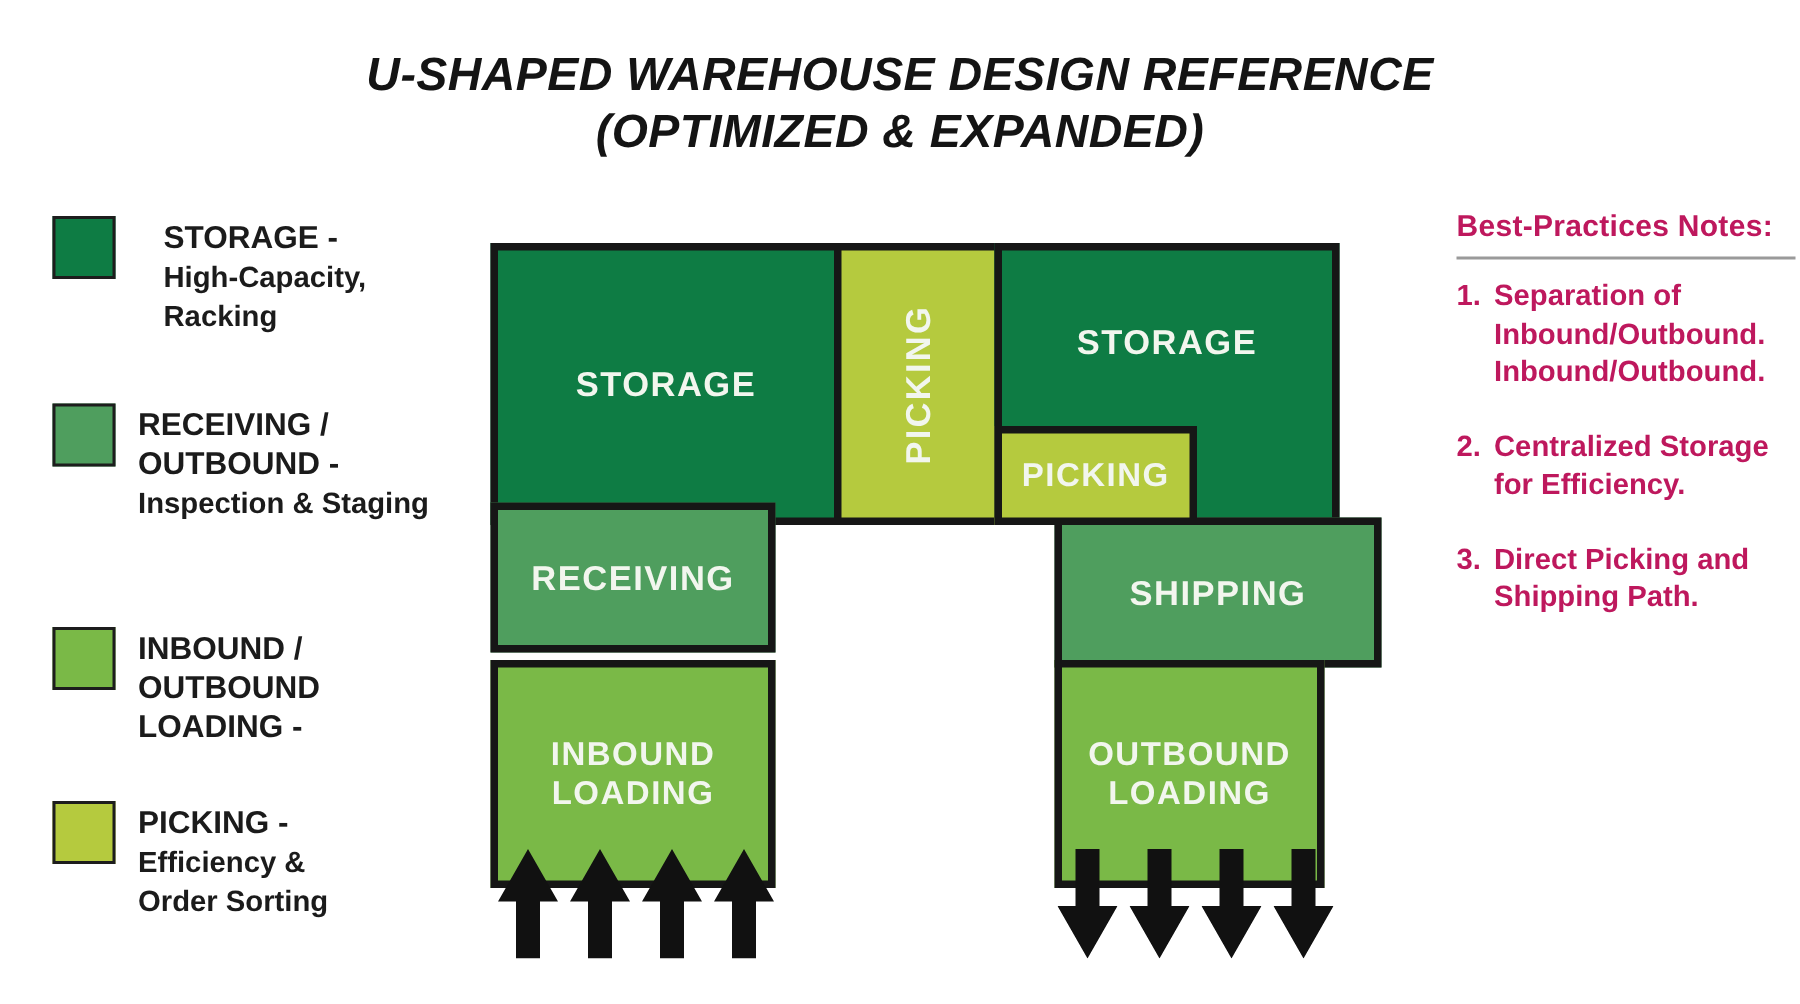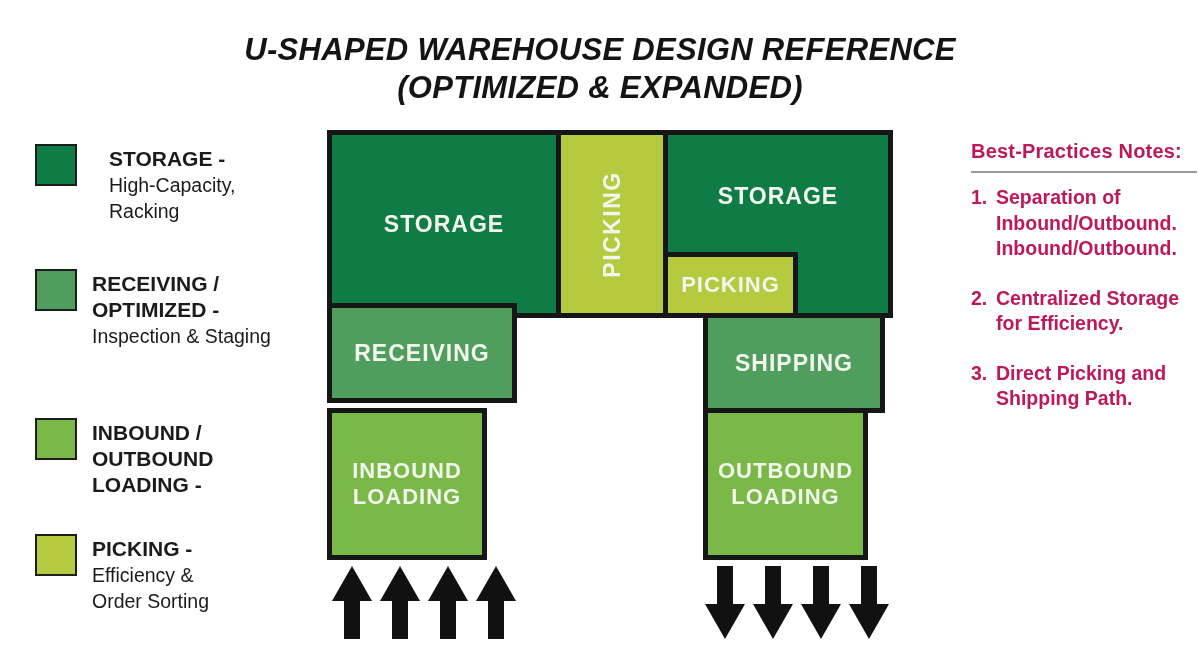--- a/index.html
+++ b/index.html
@@ -11,36 +11,36 @@
   .title{
     position:absolute;top:31px;left:0;width:100%;text-align:center;
     font-weight:800;font-size:31px;line-height:38px;color:#141414;letter-spacing:.3px;font-style:italic;
   }
   
   .legend-item{position:absolute;left:35px;display:flex;gap:15px;}
   .li-1{top:144px;gap:32px;} .li-2{top:269px;} .li-3{top:394px;margin-top:24px;} .li-4{top:534px;}
   .swatch{width:42px;height:42px;border:2px solid #1d1d1d;flex:none;box-sizing:border-box;}
   .legend-text{line-height:26px;padding-top:2px;}
   .legend-text .b{font-weight:800;font-size:21px;display:block;}
-  .legend-text .d{font-weight:400;font-size:19.5px;display:block;}
+  .legend-text .d{font-weight:700;font-size:19.5px;display:block;}
   
   .block{
     position:absolute;box-sizing:border-box;border:5px solid #161616;
     display:flex;align-items:center;justify-content:center;
-    color:#f2f6ee;font-weight:800;font-size:23px;letter-spacing:1px;text-align:center;
+    color:#f2f6ee;font-weight:800;font-size:23px;letter-spacing:1px;text-align:center;margin-top:32px;
   }
   .b-storage-left {left:327px;top:130px;width:234px;height:188px;}
   .b-picking-vert {left:556px;top:130px;width:112px;height:188px;}
   .b-picking-vert span{transform:rotate(-90deg);white-space:nowrap;letter-spacing:1.5px;}
   .b-storage-right{left:663px;top:130px;width:230px;height:188px;align-items:flex-start;padding-top:48px;}
   .b-picking-small{left:663px;top:252px;width:135px;height:66px;z-index:2;font-size:22px;}
   .b-receiving    {left:327px;top:303px;width:190px;height:100px;}
-  .b-inbound      {left:327px;top:408px;width:160px;height:152px;font-size:22px;}
-  .b-shipping     {left:703px;top:313px;width:182px;height:100px;}
-  .b-outbound     {left:703px;top:408px;width:165px;height:152px;font-size:22px;}
+  .b-inbound      {left:327px;top:408px;width:190px;height:152px;font-size:22px;}
+  .b-shipping     {left:703px;top:313px;width:218px;height:100px;}
+  .b-outbound     {left:703px;top:408px;width:180px;height:152px;font-size:22px;}
   .wrap-label{display:inline-block;max-width:150px;line-height:1.2;}
   
   .arrows{position:absolute;top:566px;width:184px;display:flex;justify-content:space-between;}
   .arrows-in {left:332px;}
   .arrows-out{left:705px;}
   
   .notes{position:absolute;left:971px;top:140px;width:240px;color:#be185d;}
   .notes-heading{font-size:20px;font-weight:800;letter-spacing:.2px;}
   .notes-rule{border:none;border-top:2px solid #9a9a9a;width:226px;margin:8px 0 0 0;}
   .note-item{display:flex;font-size:19.5px;font-weight:700;line-height:25.5px;}
@@ -64,21 +64,21 @@
       <span class="b">STORAGE -</span>
       <span class="d">High-Capacity,</span>
       <span class="d">Racking</span>
     </div>
   </div>
 
   <div class="legend-item li-2">
     <div class="swatch" style="background-color: rgb(79, 158, 94);"></div>
     <div class="legend-text">
       <span class="b">RECEIVING /</span>
-      <span class="b">OPTIMIZED -</span>
+      <span class="b">OUTBOUND -</span>
       <span class="d">Inspection &amp; Staging</span>
     </div>
   </div>
 
   <div class="legend-item li-3">
     <div class="swatch" style="background-color: rgb(122, 185, 71);"></div>
     <div class="legend-text">
       <span class="b">INBOUND /</span>
       <span class="b">OUTBOUND</span>
       <span class="b">LOADING -</span>

